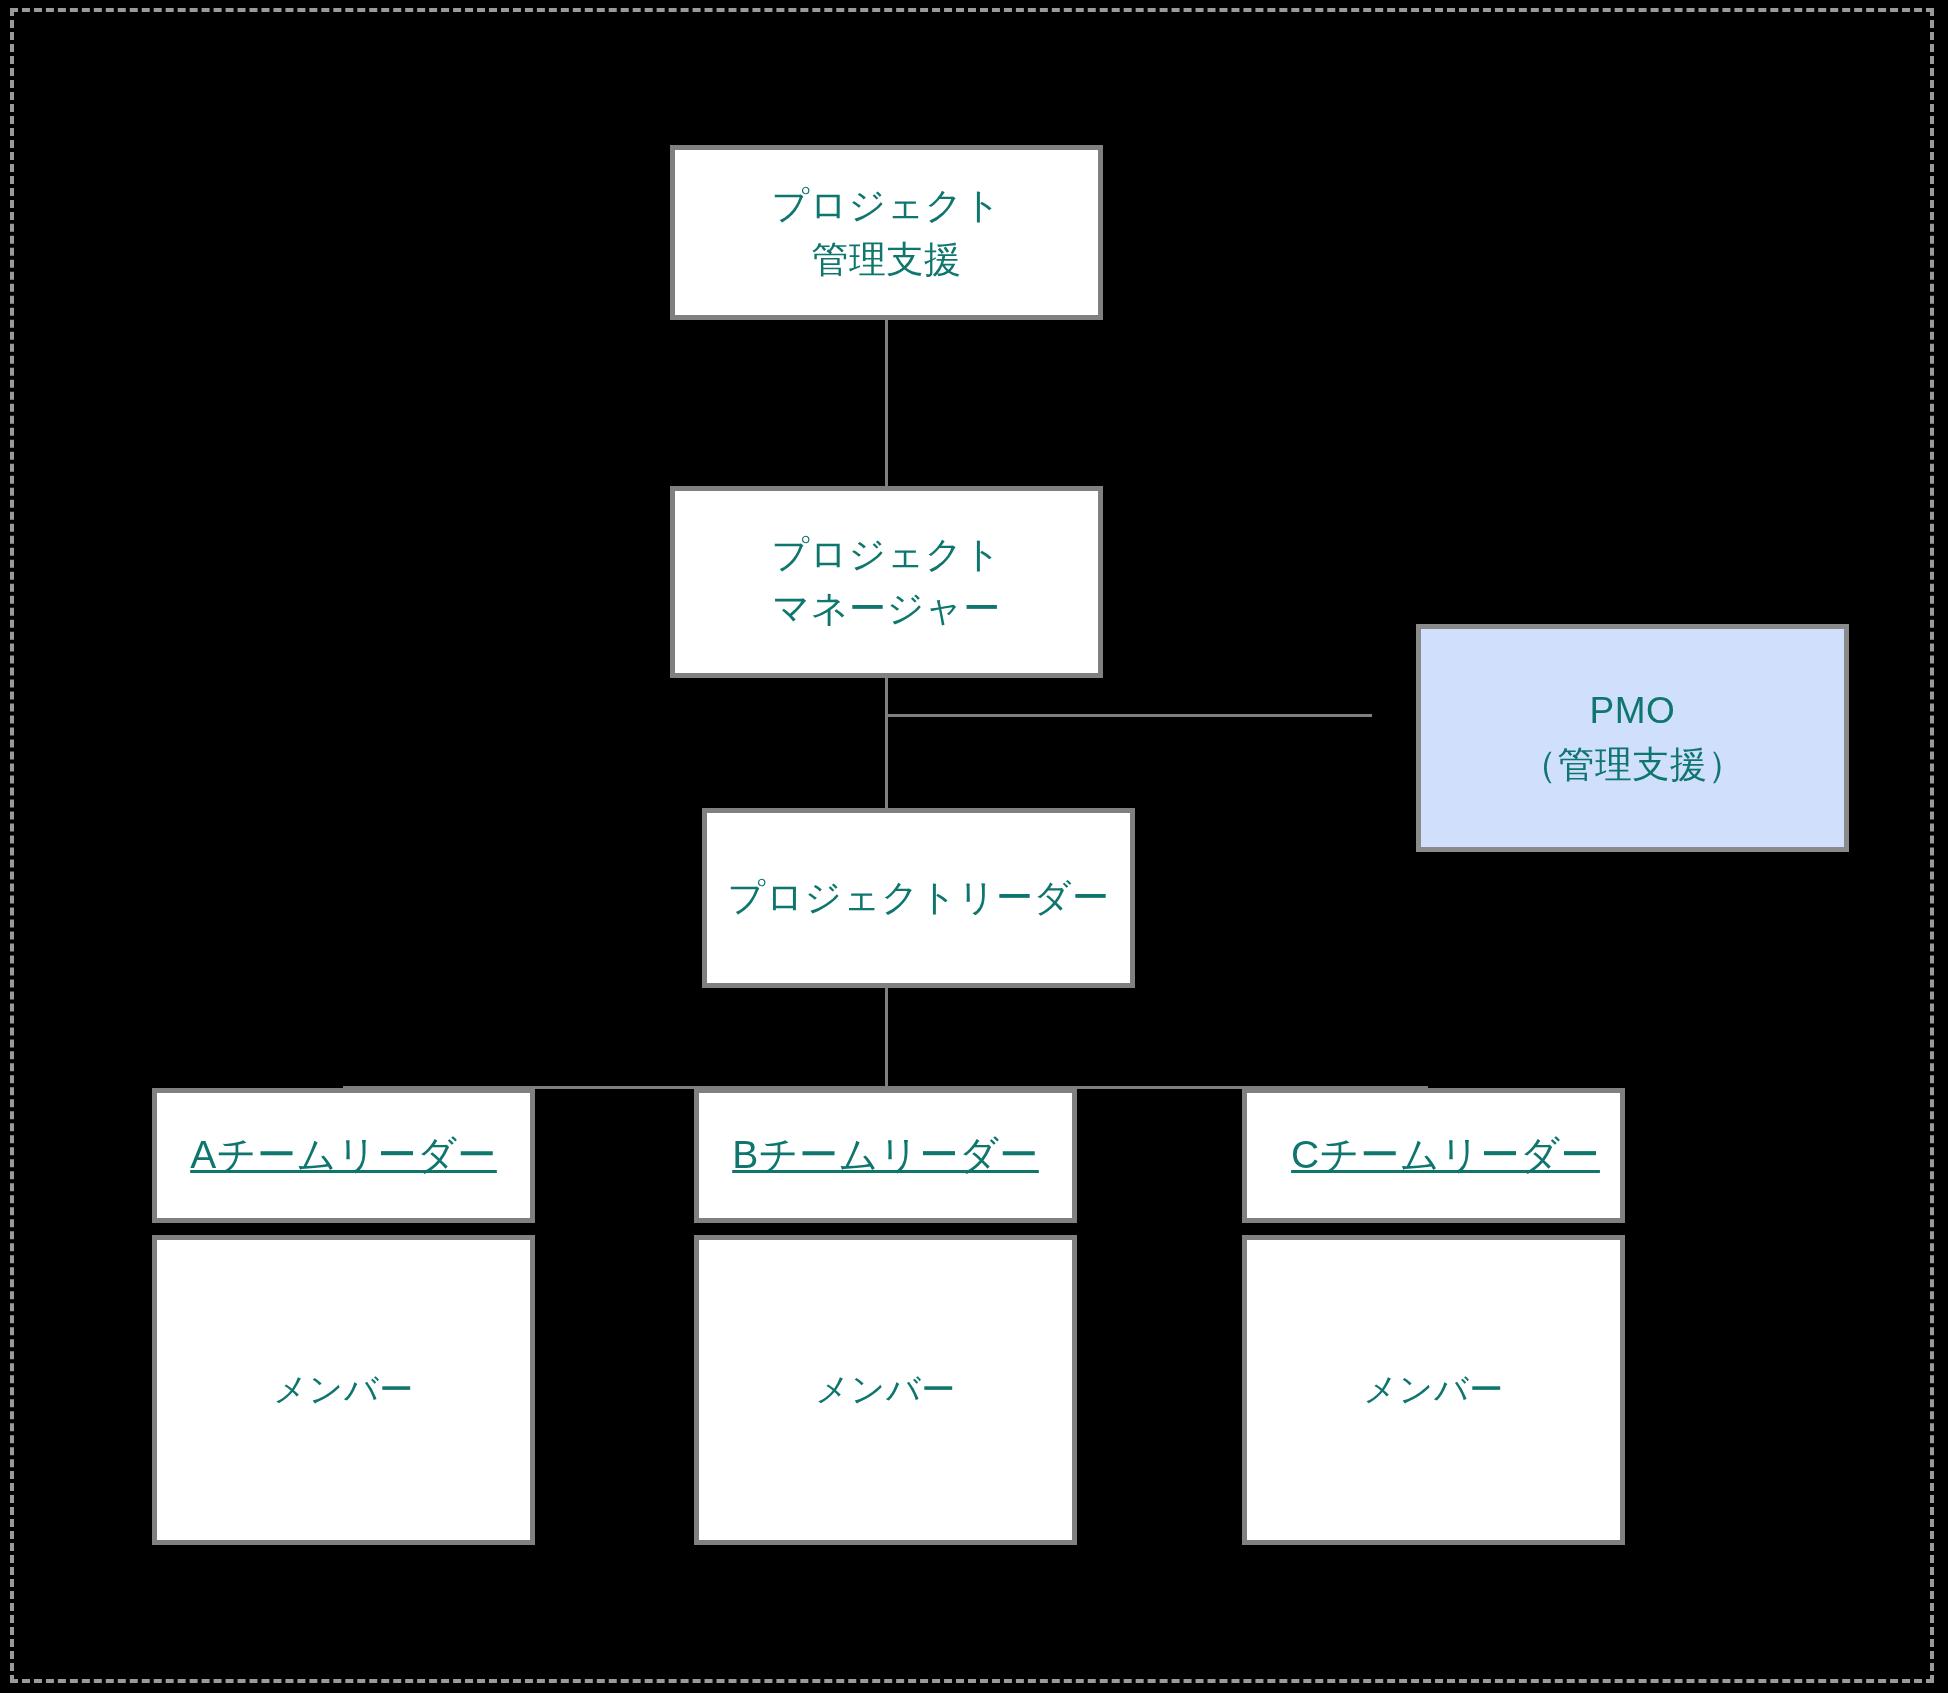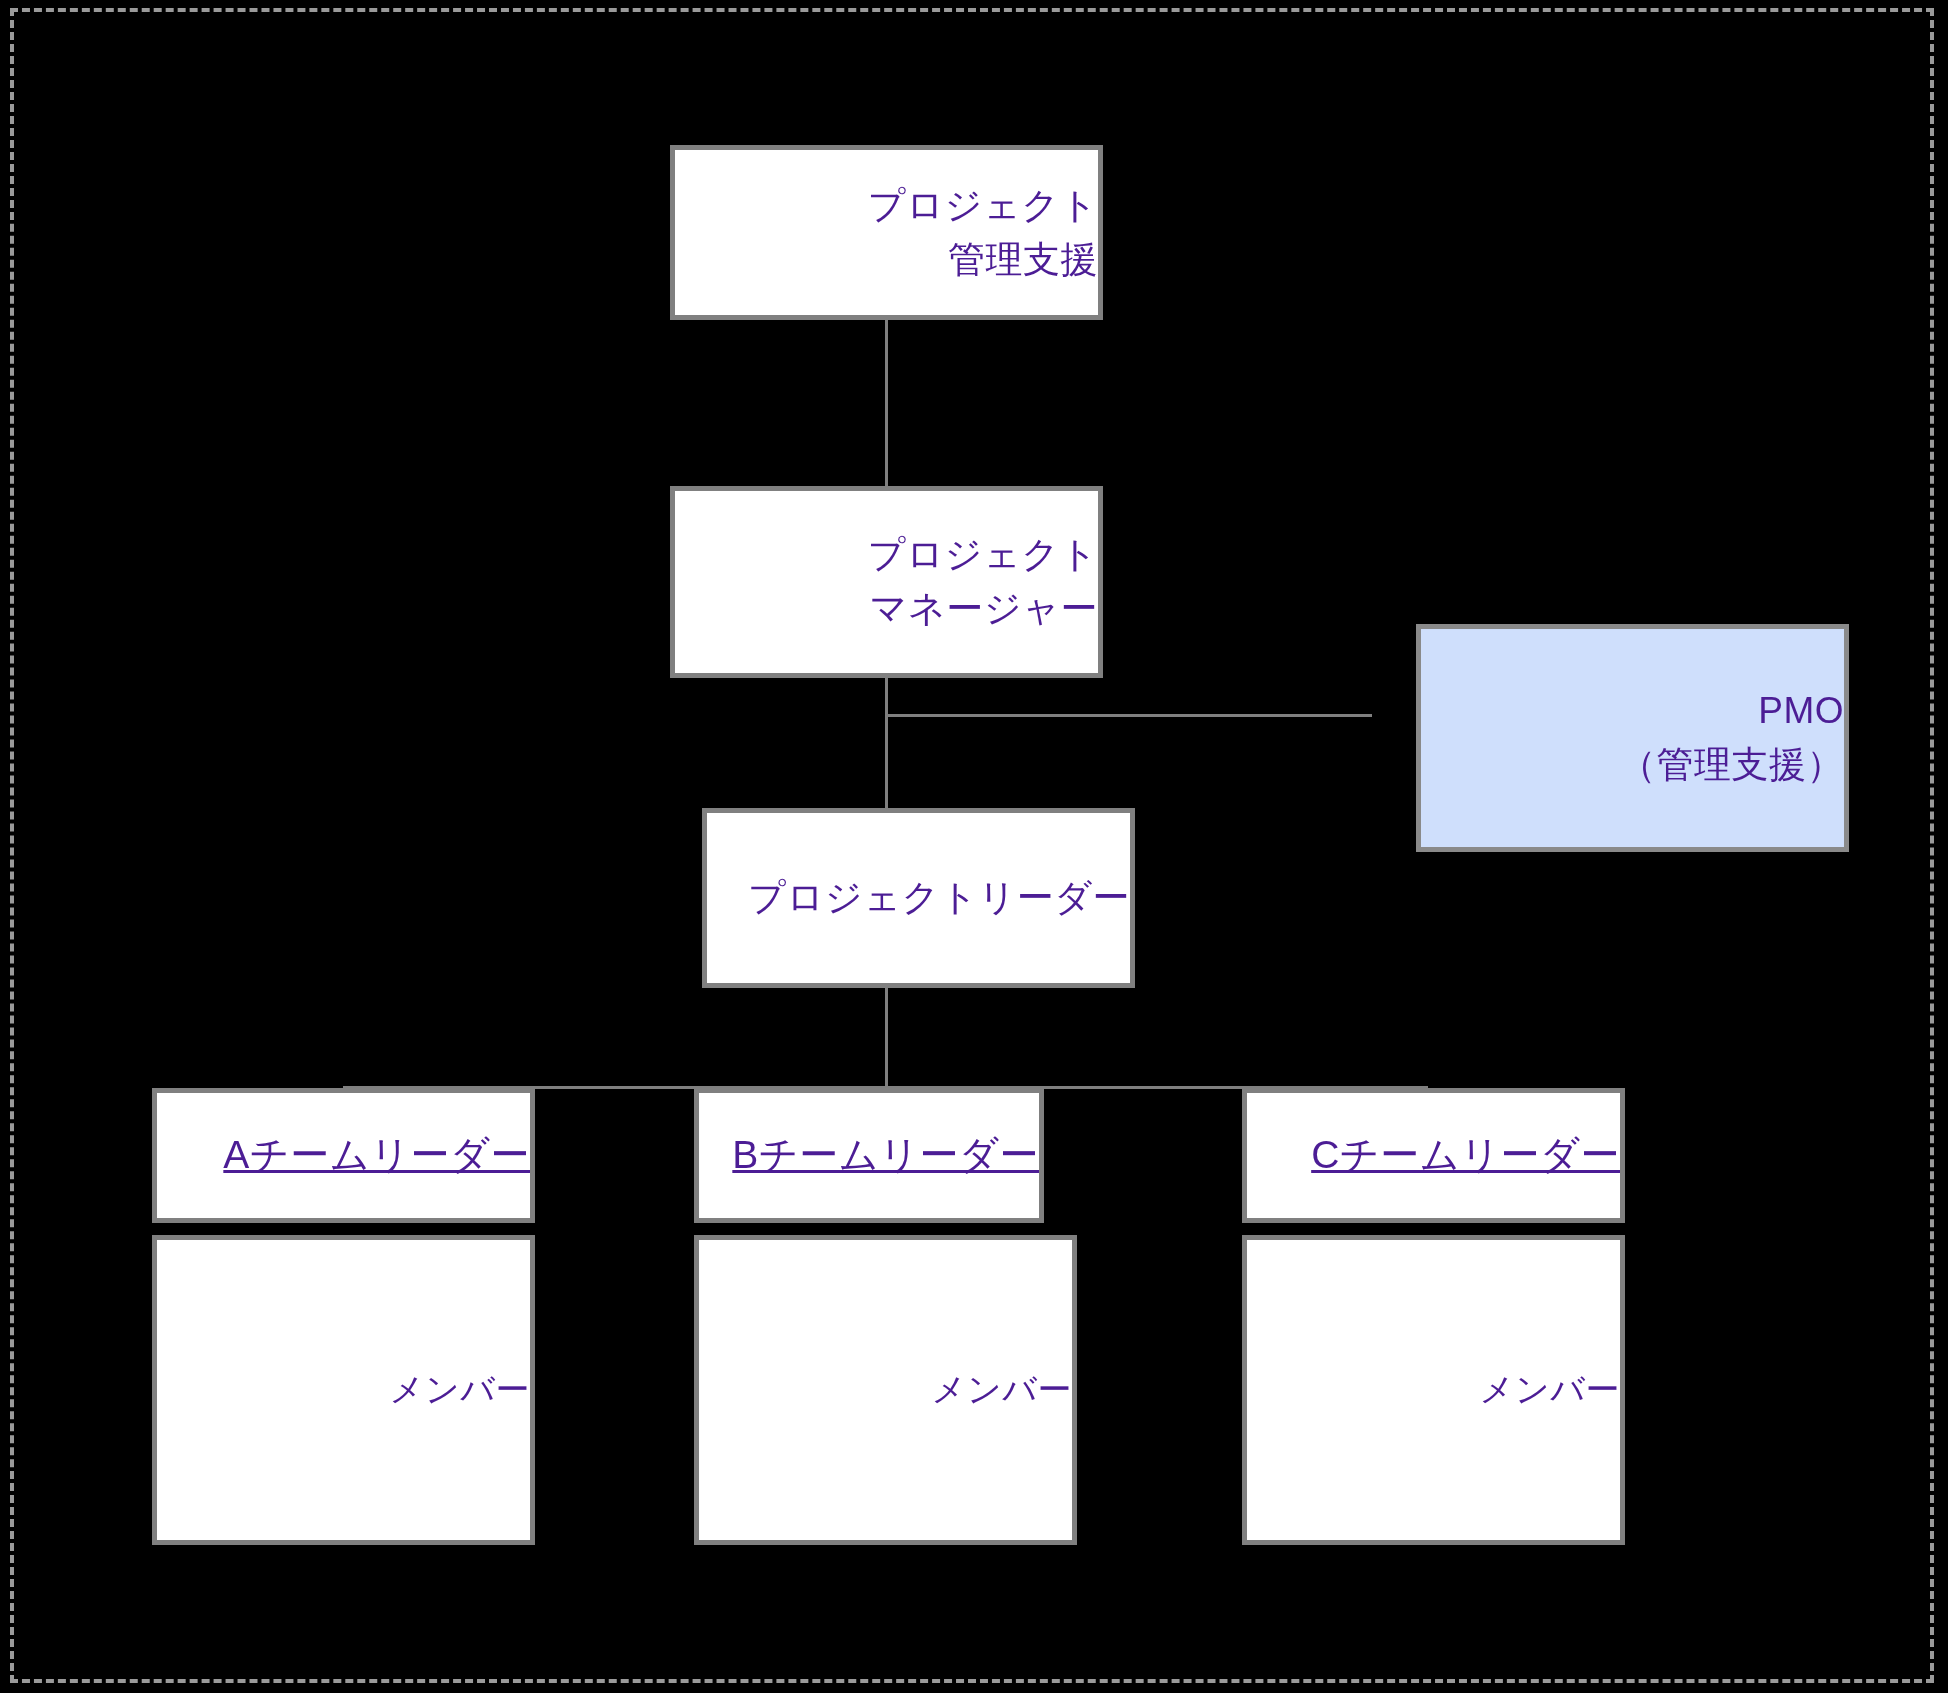--- a/index.html
+++ b/index.html
@@ -29,23 +29,23 @@
     box-sizing: border-box;
     pointer-events: none;
   }
   .node {
     position: absolute;
     box-sizing: border-box;
     background: #ffffff;
     border: 5px solid #808080;
     display: flex;
     flex-direction: column;
-    align-items: flex-end;
+    align-items: center;
     justify-content: center;
-    color: #4c1d95;
+    color: #0f766e;
     text-align: center;
     line-height: 1.45;
     letter-spacing: 0.5px;
   }
   .node .line {
     display: block;
     white-space: nowrap;
   }
   .node-pmo {
     background: #cfdffc;
@@ -98,21 +98,21 @@
   </div>
 
   <div class="node t36" style="left:702px; top:808px; width:433px; height:180px;">
     <span class="line">プロジェクトリーダー</span>
   </div>
 
   <div class="node t34" style="left:152px; top:1088px; width:383px; height:135px;">
     <span class="line">Aチームリーダー</span>
   </div>
 
-  <div class="node t34" style="left:694px; top:1088px; width:350px; height:135px;">
+  <div class="node t34" style="left:694px; top:1088px; width:383px; height:135px;">
     <span class="line">Bチームリーダー</span>
   </div>
 
   <div class="node t34" style="left:1242px; top:1088px; width:383px; height:135px;padding-left:24px;">
     <span class="line">Cチームリーダー</span>
   </div>
 
   <div class="node t33" style="left:152px; top:1235px; width:383px; height:310px;">
     <span class="line">メンバー</span>
   </div>

